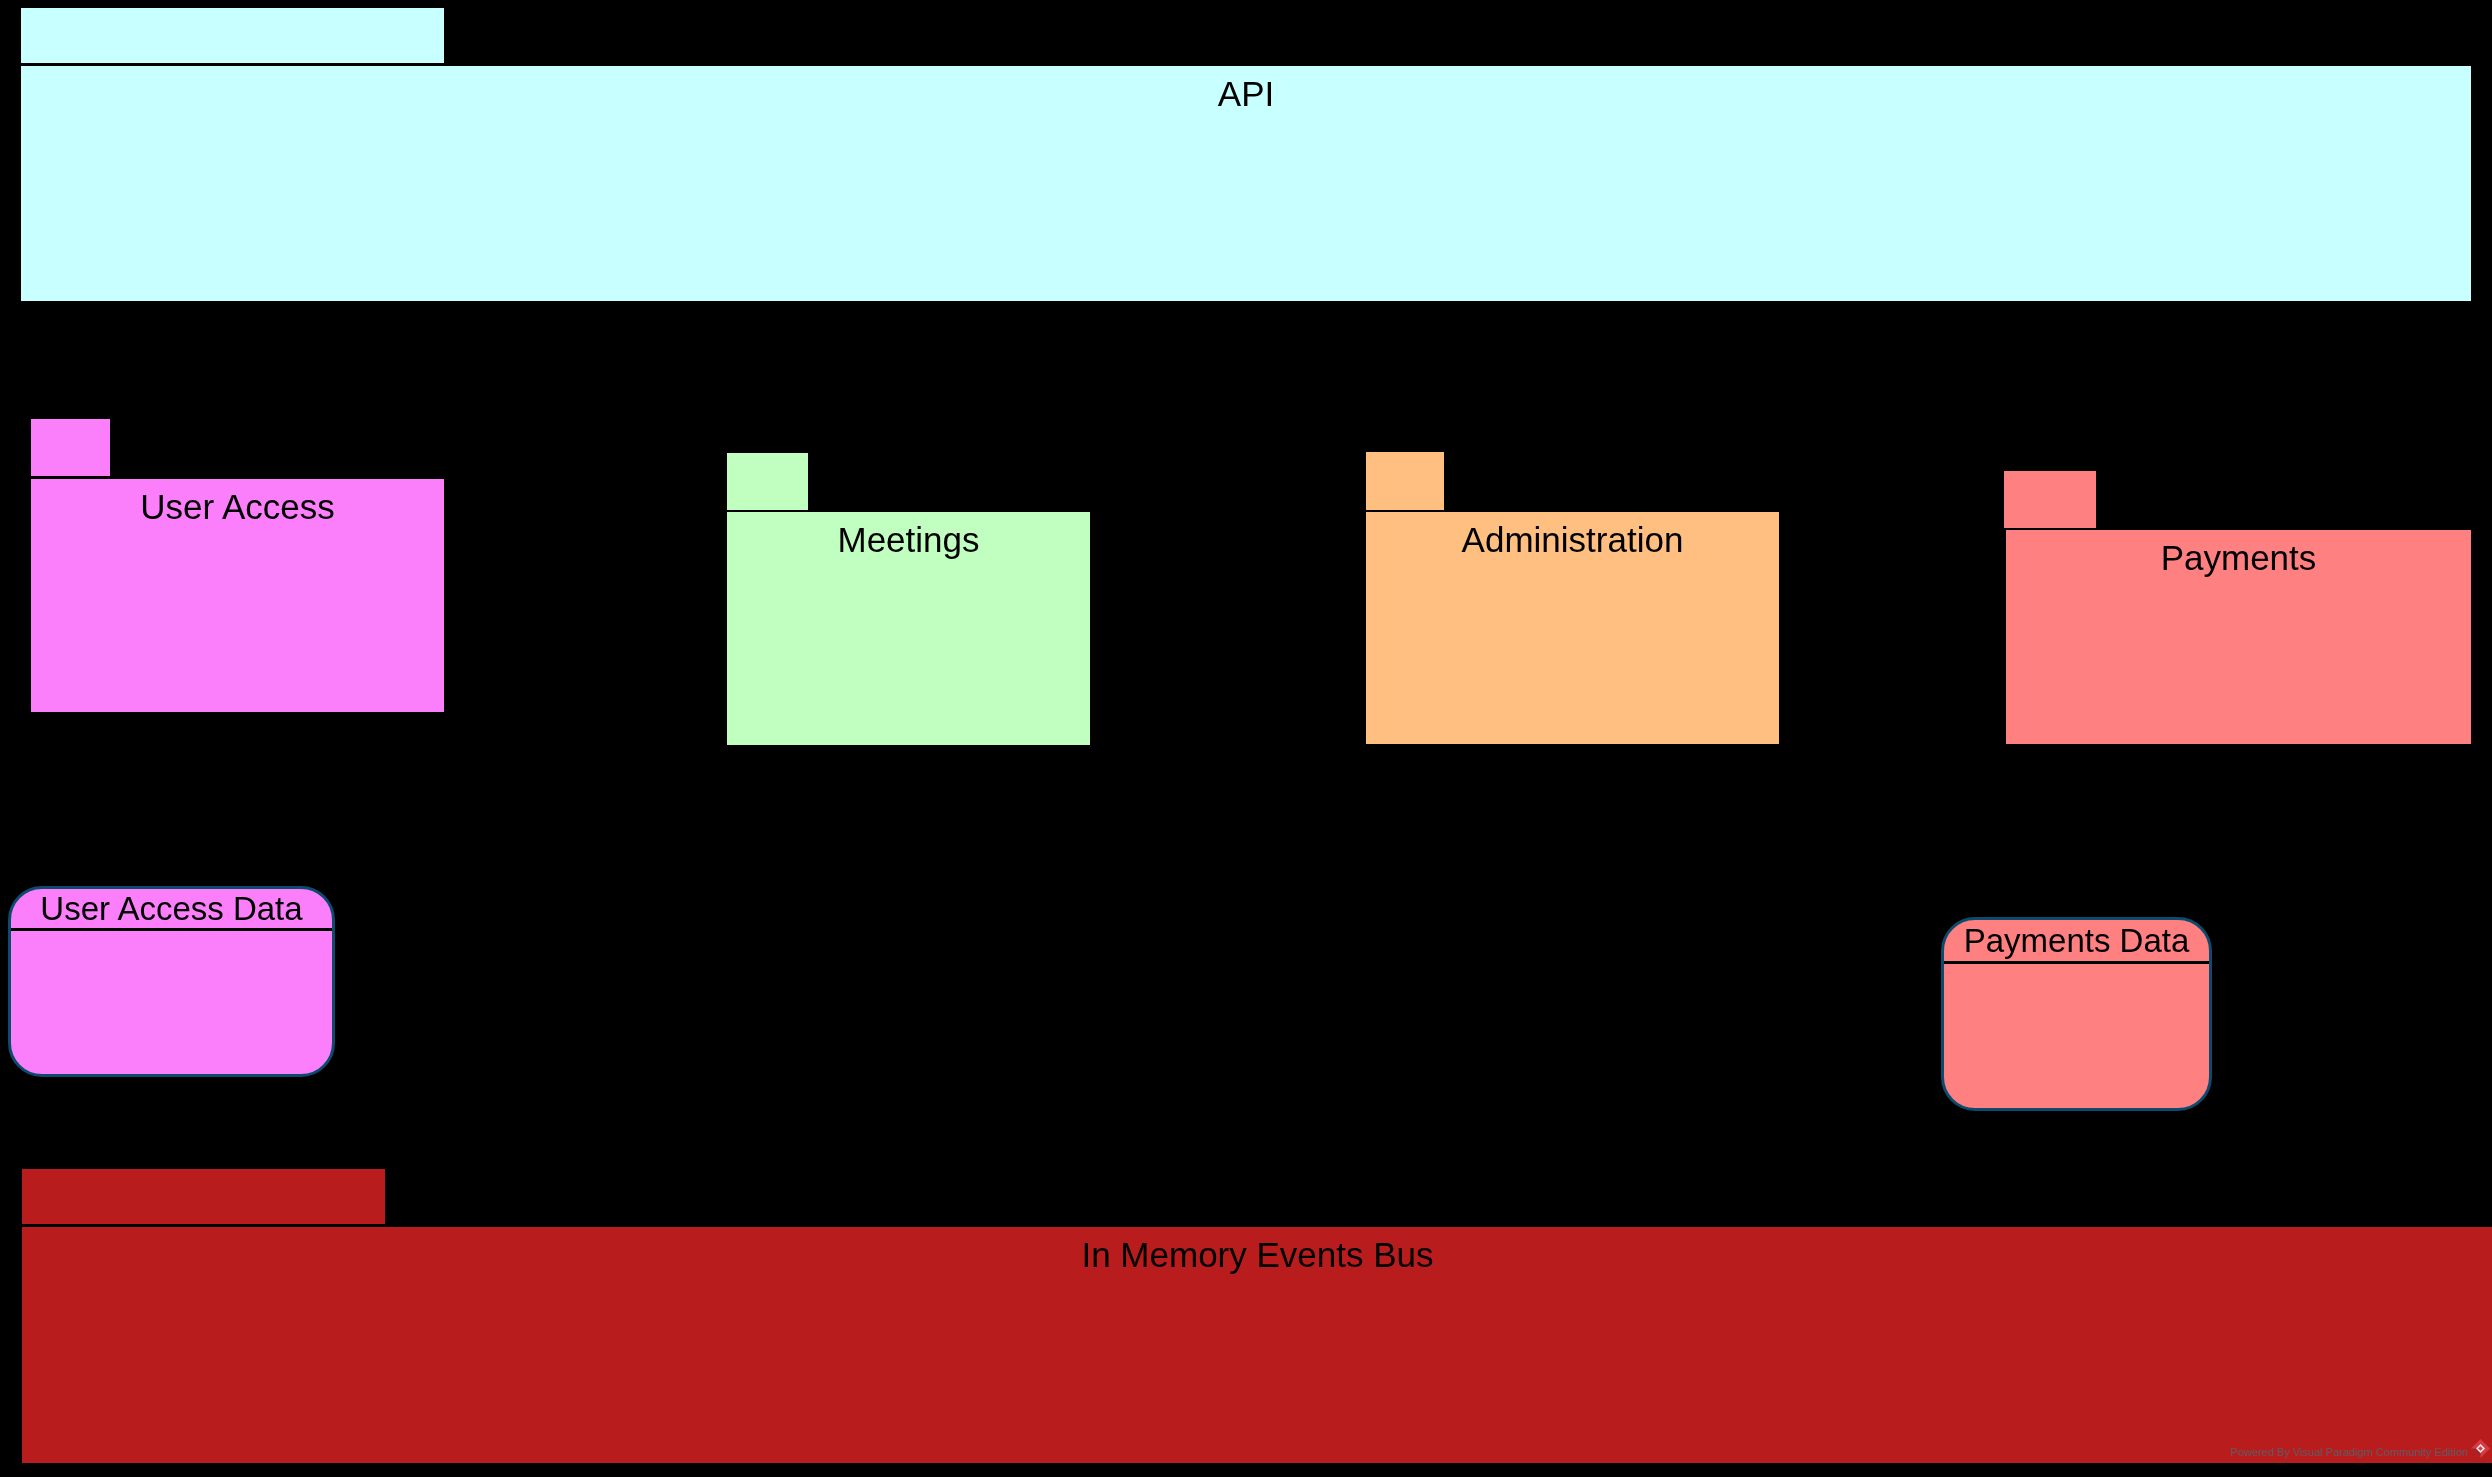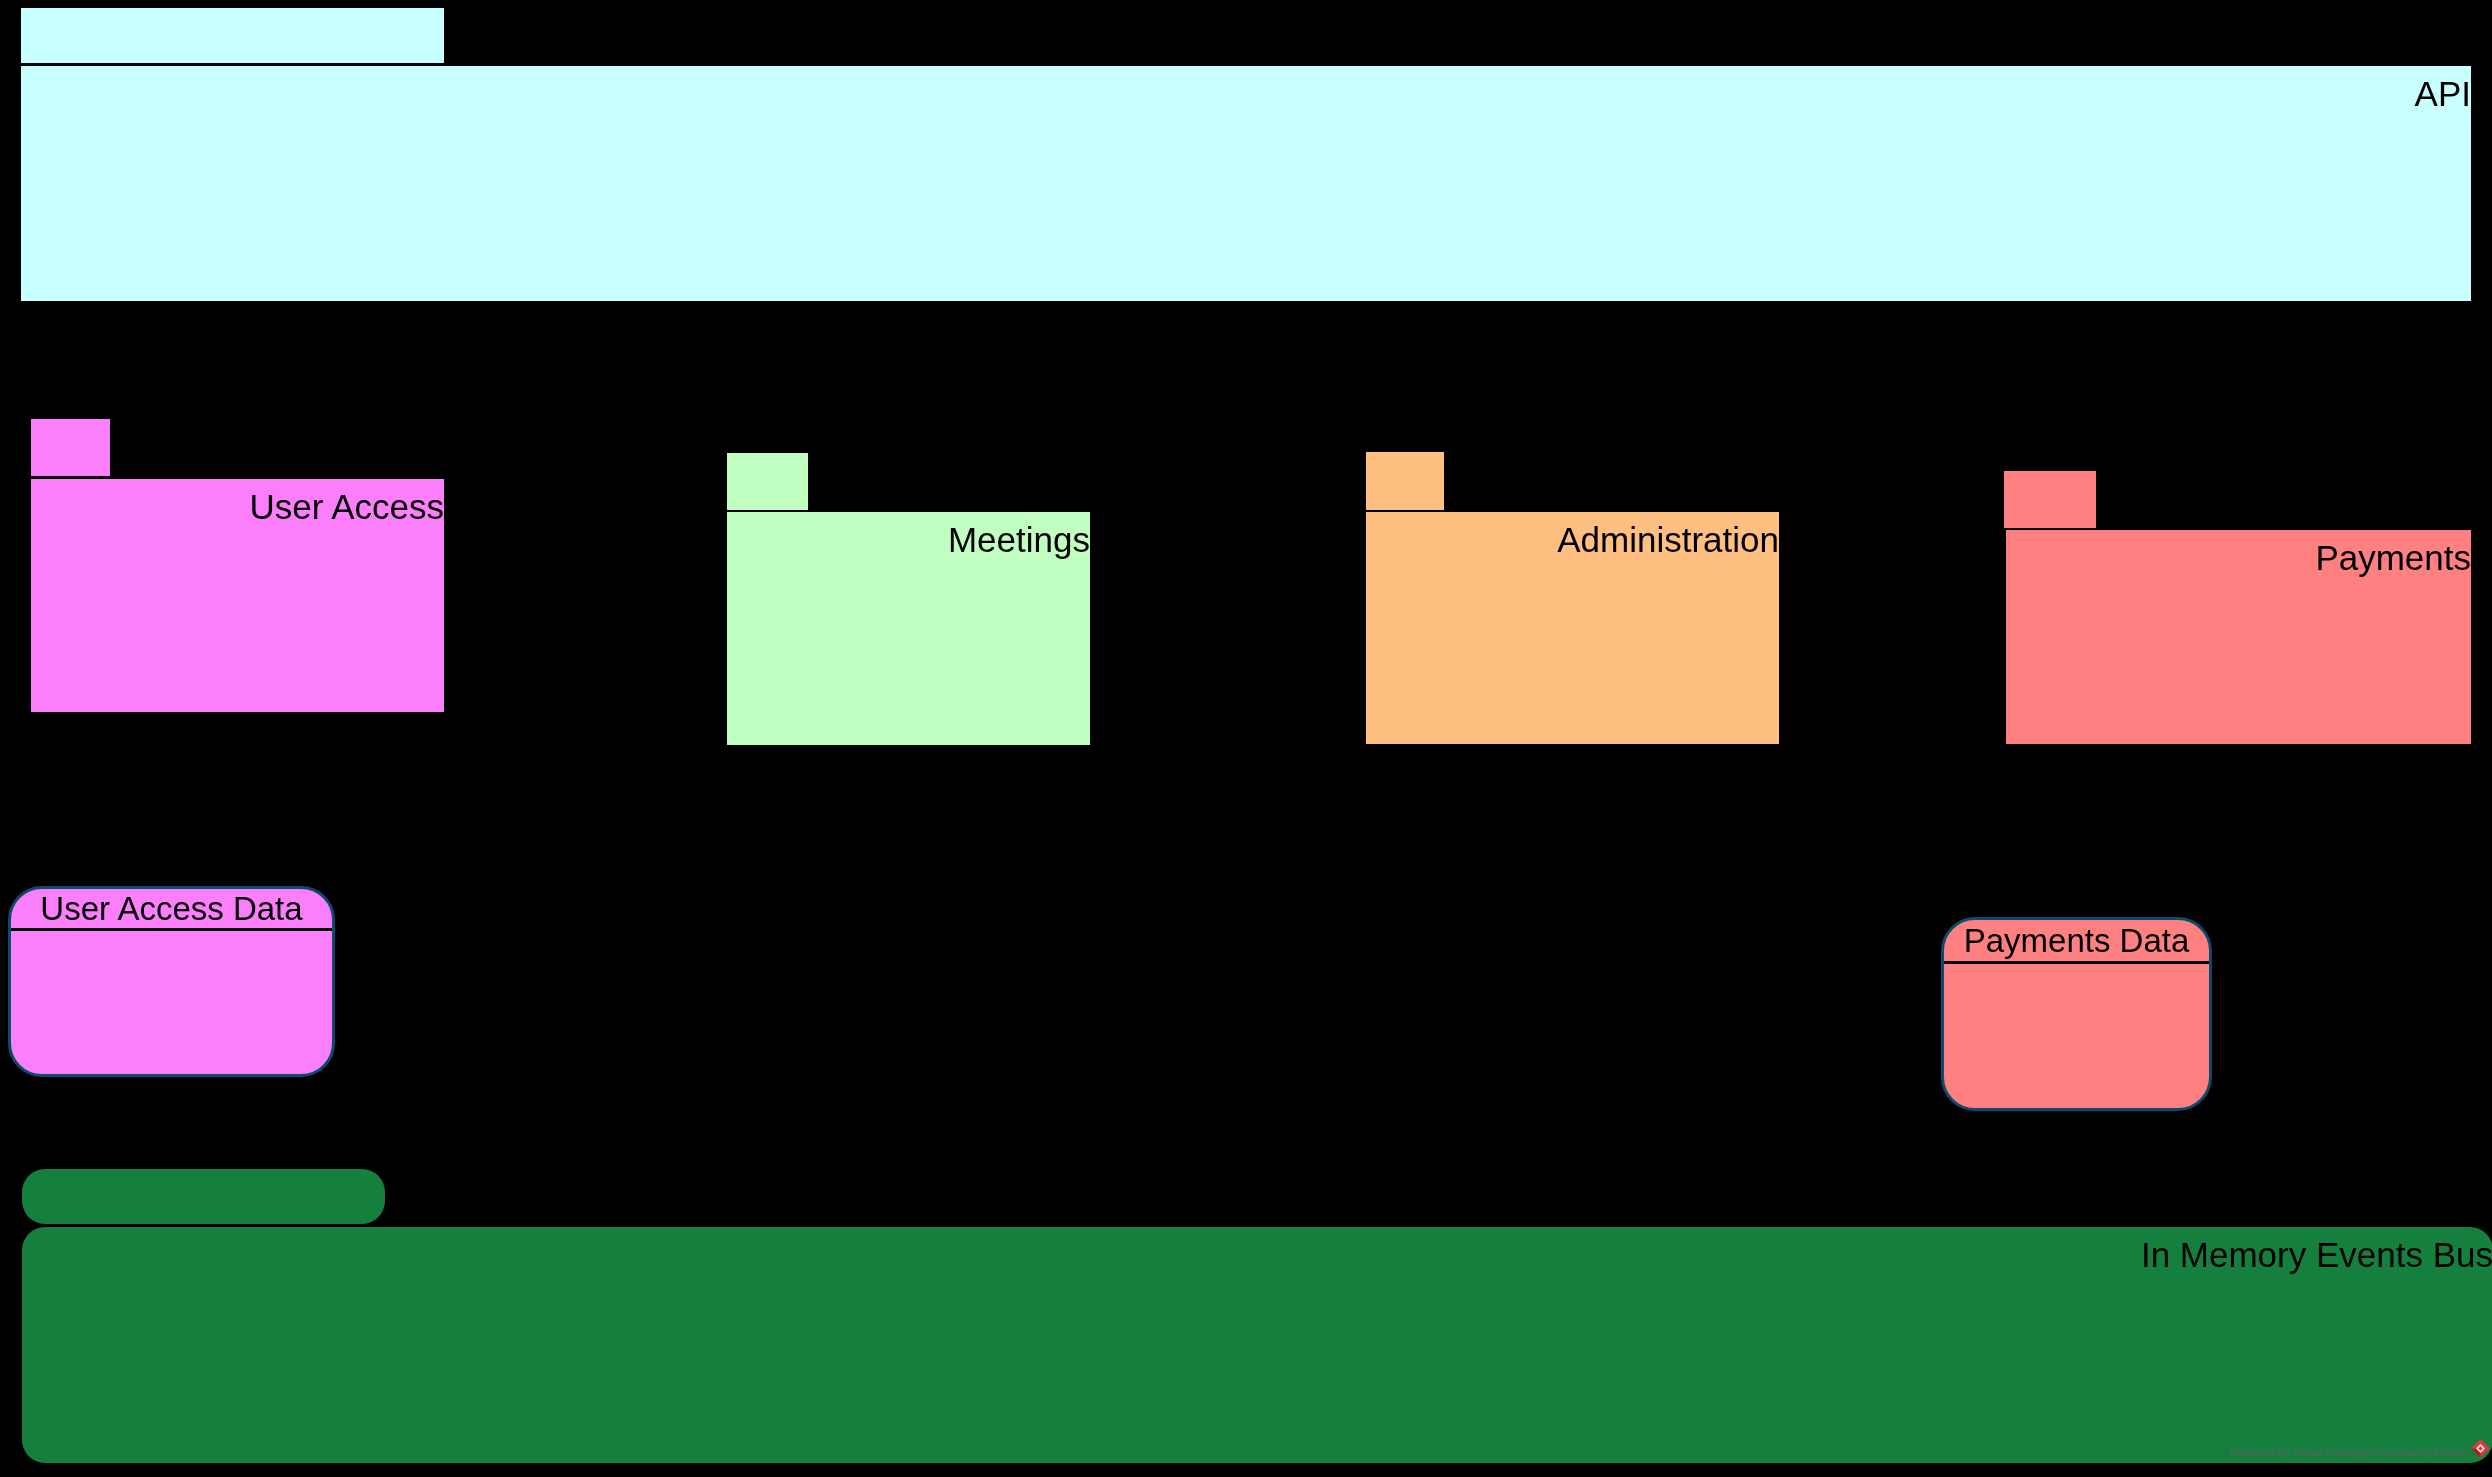--- a/index.html
+++ b/index.html
@@ -14,36 +14,36 @@
     background: #000000;
     overflow: hidden;
     font-family: "Liberation Sans", sans-serif;
   }
   
   .tab, .pkg-body {
     position: absolute;
     box-sizing: border-box;
   }
   .pkg-body {
-    text-align: right;
+    text-align: center;
   }
   .pkg-label {
     display: block;
     padding-top: 8px;
     font-size: 35px;
     line-height: 40px;
     color: #000;
     white-space: nowrap;
   }
   .c-cyan    { background: #c8ffff; }
   .c-magenta { background: #fb7efb; }
   .c-green   { background: #c1ffc1; }
   .c-orange  { background: #ffbf80; }
   .c-salmon  { background: #ff8080; }
-  .c-purple  { background: #15803d; border-radius: 23px; }
+  .c-purple  { background: #b91c1c; }
 
   
   .api-tab   { left: 21px;  top: 8px;    width: 423px;  height: 55px; }
   .api-body  { left: 21px;  top: 66px;   width: 2450px; height: 235px; }
   
   .ua-tab    { left: 31px;  top: 419px;  width: 79px;   height: 57px; }
   .ua-body   { left: 31px;  top: 479px;  width: 413px;  height: 233px; }
   
   .mt-tab    { left: 727px; top: 453px;  width: 81px;   height: 57px; }
   .mt-body   { left: 727px; top: 512px;  width: 363px;  height: 233px; }

